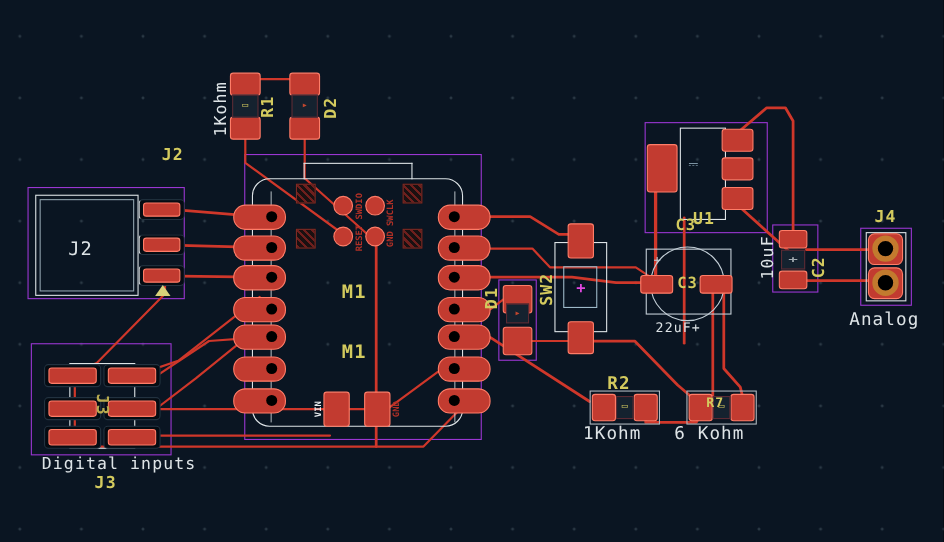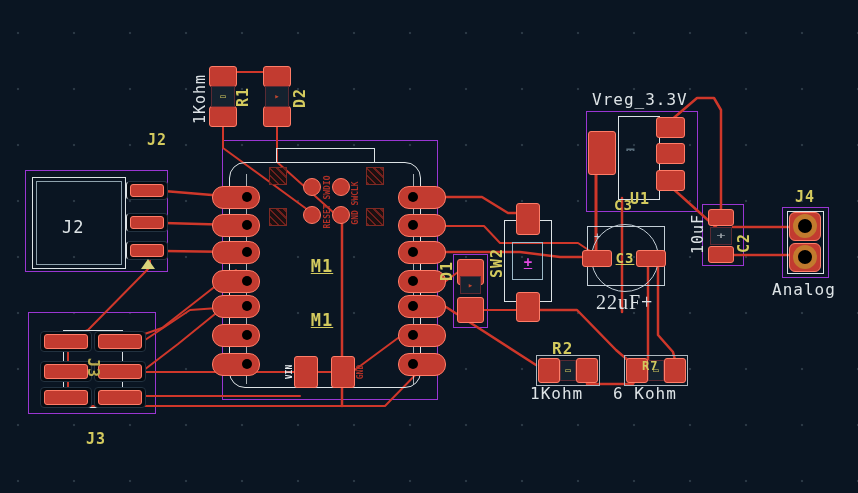--- a/index.html
+++ b/index.html
@@ -23,21 +23,21 @@
   .court{position:absolute;border:1px solid #9a36d2;box-sizing:border-box;}
   .silk{position:absolute;border:1px solid #dde3e6;box-sizing:border-box;}
   .fabline{position:absolute;border:1px solid #9db9c8;box-sizing:border-box;}
   .hatch{position:absolute;background:repeating-linear-gradient(45deg,#6e1f1d 0 2px,transparent 2px 5px),#1a1011;
          border:1px solid #7e2a24;box-sizing:border-box;}
   
   .val{position:absolute;color:#dde3e6;font-size:15px;letter-spacing:1px;white-space:nowrap;}
   .ref{position:absolute;color:#d3ca5e;font-size:15px;font-weight:bold;letter-spacing:1px;white-space:nowrap;}
   .vrot{transform:translate(-50%,-50%) rotate(-90deg);transform-origin:center;}
   .vrot2{transform:translate(-50%,-50%) rotate(90deg);transform-origin:center;}
-  .ctr{transform:translate(-50%,-50%);text-decoration:underline;}
+  .ctr{transform:translate(-50%,-50%);}
   .pinlbl{position:absolute;color:#b03026;font-size:8px;letter-spacing:0;white-space:nowrap;font-weight:bold;}
   svg.traces{position:absolute;left:0;top:0;}
   .tri{position:absolute;width:0;height:0;border-left:7px solid transparent;border-right:7px solid transparent;border-bottom:10px solid #d8d27a;}
   .cross{position:absolute;color:#e048e0;font-size:14px;font-weight:bold;}
   .fabcross{position:absolute;color:#9db9c8;font-size:11px;}
 </style>
 </head>
 <body>
 
 <div id="board">
@@ -174,53 +174,53 @@
   <div class="socket" style="left:94px;top:361px;width:52px;height:21px;"></div>
   <div class="socket" style="left:40px;top:387px;width:52px;height:21px;"></div>
   <div class="socket" style="left:94px;top:387px;width:52px;height:21px;"></div>
   <div class="pad" style="left:44px;top:334px;width:44px;height:15px;"></div>
   <div class="pad" style="left:98px;top:334px;width:44px;height:15px;"></div>
   <div class="pad" style="left:44px;top:364px;width:44px;height:15px;"></div>
   <div class="pad" style="left:98px;top:364px;width:44px;height:15px;"></div>
   <div class="pad" style="left:44px;top:390px;width:44px;height:15px;"></div>
   <div class="pad" style="left:98px;top:390px;width:44px;height:15px;"></div>
   <div class="ref vrot2" style="left:93px;top:368px;color:#b8ab50;">J3</div>
+  <div class="val" style="left:38px;top:412px;">Digital inputs</div>
   <div class="ref" style="left:86px;top:430px;">J3</div>
 
   <div class="pad" style="left:457px;top:259px;width:27px;height:26px;"></div>
   <div class="pad" style="left:457px;top:297px;width:27px;height:26px;"></div>
   <div class="body-dark" style="left:460px;top:276px;width:21px;height:18px;color:#c0472f;">
     <span>▸</span>
   </div>
   <div class="ref vrot" style="left:447px;top:271px;">D1</div>
 
   <div class="silk" style="left:504px;top:220px;width:48px;height:82px;"></div>
   <div class="fabline" style="left:512px;top:242px;width:31px;height:38px;"></div>
   <div class="pad" style="left:516px;top:203px;width:24px;height:32px;"></div>
   <div class="pad" style="left:516px;top:292px;width:24px;height:30px;"></div>
   <div class="cross ctr" style="left:528px;top:262px;">+</div>
   <div class="ref vrot" style="left:497px;top:263px;">SW2</div>
 
-  <div class="val" style="left:592px;top:90px;font-size:16px;">Vreg_3.3V</div>
   <div class="silk" style="left:618px;top:116px;width:42px;height:84px;"></div>
   <div class="pad" style="left:588px;top:131px;width:28px;height:44px;"></div>
   <div class="pad" style="left:656px;top:117px;width:29px;height:21px;"></div>
   <div class="pad" style="left:656px;top:143px;width:29px;height:21px;"></div>
   <div class="pad" style="left:656px;top:170px;width:29px;height:21px;"></div>
   <div class="fabcross" style="left:626px;top:143px;">⎓</div>
   <div class="ref" style="left:630px;top:190px;">U1</div>
 
   <div class="fabline" style="left:587px;top:226px;width:78px;height:60px;border-color:#c3ced6;"></div>
   <div class="fabline" style="left:591px;top:224px;width:68px;height:68px;border-radius:50%;border-color:#c3ced6;"></div>
   <div class="fabcross" style="left:594px;top:230px;color:#c3ced6;">+</div>
   <div class="pad" style="left:582px;top:250px;width:30px;height:17px;"></div>
   <div class="pad" style="left:636px;top:250px;width:30px;height:17px;"></div>
   <div class="ref ctr" style="left:625px;top:258px;font-size:14px;">C3</div>
   <div class="ref" style="left:614px;top:197px;font-size:14px;">C3</div>
-  <div class="val" style="left:596px;top:291px;font-size:20px;font-family:Liberation Serif, serif;">22uF+</div>
+  <div class="val" style="left:596px;top:291px;font-size:12px;">22uF+</div>
 
   <div class="pad" style="left:708px;top:209px;width:26px;height:17px;"></div>
   <div class="pad" style="left:708px;top:246px;width:26px;height:17px;"></div>
   <div class="body-dark" style="left:710px;top:227px;width:22px;height:18px;color:#cfd6da;font-size:7px;">
     <span>⊣⊢</span>
   </div>
   <div class="ref vrot" style="left:744px;top:243px;">C2</div>
   <div class="val vrot" style="left:698px;top:234px;">10uF</div>
 
   <div class="ref" style="left:795px;top:188px;">J4</div>

